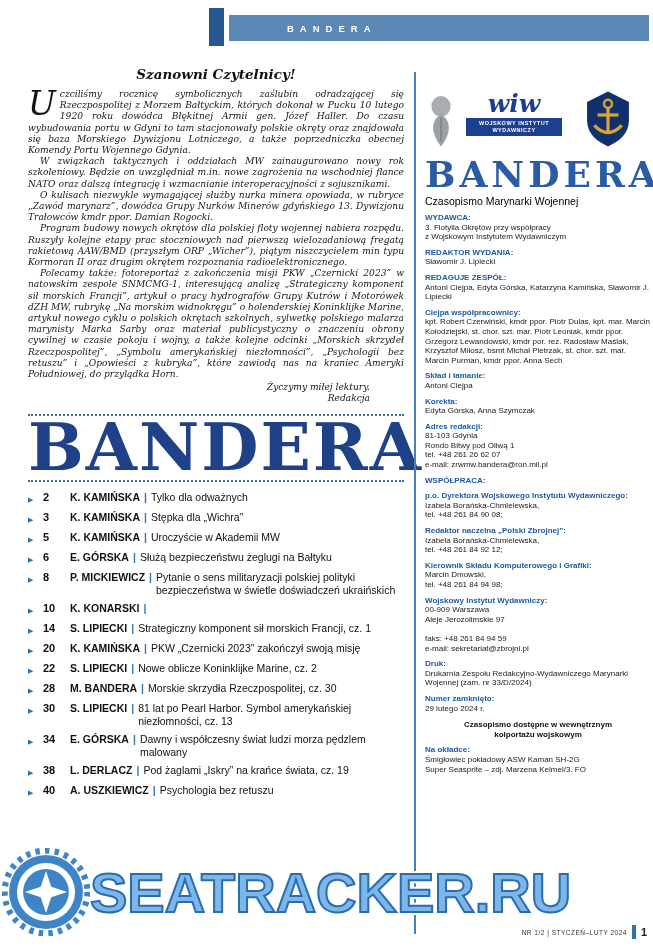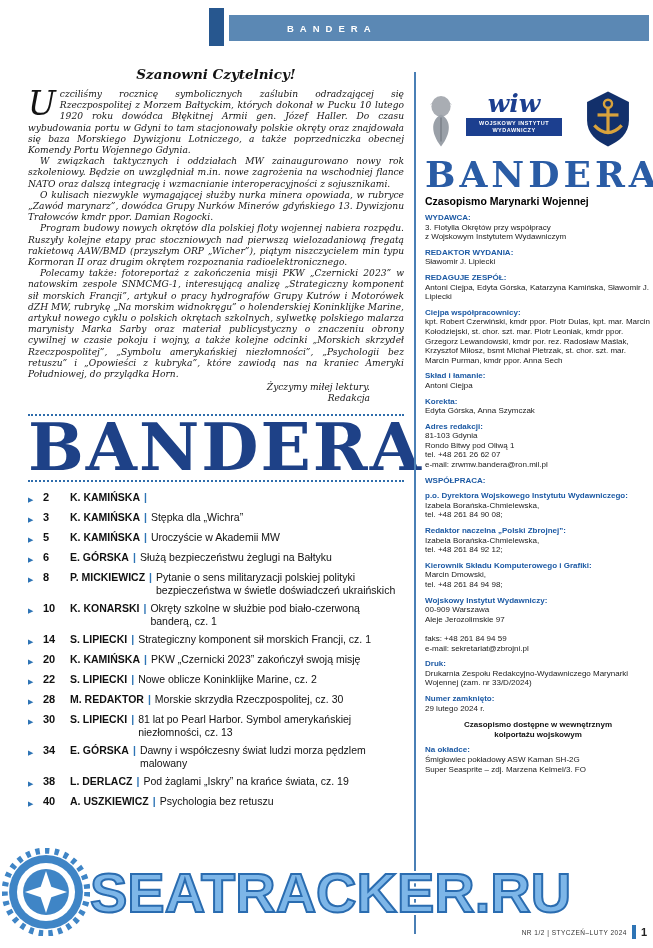--- a/index.html
+++ b/index.html
@@ -66,21 +66,21 @@
   }
   .wiw-caption {
     background:#1c3f8f; color:#fff; font-size:5.5px; font-weight:bold;
     letter-spacing:0.5px; padding:2px 2px; line-height:7px;
   }
   .anchor-logo { flex:0 0 50px; margin-left:12px; }
   .side-title {
     font-family:"DejaVu Serif", serif; font-weight:bold; font-size:36px;
     color:#2a5ca5; letter-spacing:4px; line-height:36px; margin-top:4px; white-space:nowrap;
   }
-  .side-subtitle { font-weight:bold; font-size:10.5px; margin-top:3px; color:#000; }
+  .side-subtitle { font-weight:normal; font-size:10.5px; margin-top:3px; color:#000; }
   .side-sec { margin-top:6px; font-size:8px; line-height:9.6px; }
   .side-label { display:block; font-weight:bold; color:#1d5aa4; white-space:pre-line; }
   .side-text { display:block; white-space:pre-line; color:#1a1a1a; }
   .side-note {
     margin-top:7px; font-size:8px; line-height:9.6px; font-weight:bold;
     text-align:center; white-space:pre-line;
   }
   
   .footer {
     position:absolute; right:6px; bottom:9px; display:flex; align-items:center; gap:5px;
@@ -134,20 +134,21 @@
     </div>
 
     <div class="toc">
 
         <div class="toc-item">
           <span class="toc-arrow">▶</span>
           <span class="toc-page">2</span>
           <span class="toc-body">
             <span class="toc-author">K. KAMIŃSKA</span>
             <span class="toc-sep">|</span>
+            <span class="toc-title">Tylko dla odważnych</span>
           </span>
         </div>
 
         <div class="toc-item">
           <span class="toc-arrow">▶</span>
           <span class="toc-page">3</span>
           <span class="toc-body">
             <span class="toc-author">K. KAMIŃSKA</span>
             <span class="toc-sep">|</span>
             <span class="toc-title">Stępka dla „Wichra”</span>
@@ -183,21 +184,20 @@
             <span class="toc-title">Pytanie o sens militaryzacji polskiej polityki bezpieczeństwa w świetle doświadczeń ukraińskich</span>
           </span>
         </div>
 
         <div class="toc-item">
           <span class="toc-arrow">▶</span>
           <span class="toc-page">10</span>
           <span class="toc-body">
             <span class="toc-author">K. KONARSKI</span>
             <span class="toc-sep">|</span>
-            <span class="toc-title">Okręty szkolne w służbie pod biało-czerwoną banderą, cz. 1</span>
           </span>
         </div>
 
         <div class="toc-item">
           <span class="toc-arrow">▶</span>
           <span class="toc-page">14</span>
           <span class="toc-body">
             <span class="toc-author">S. LIPIECKI</span>
             <span class="toc-sep">|</span>
             <span class="toc-title">Strategiczny komponent sił morskich Francji, cz. 1</span>
@@ -221,21 +221,21 @@
             <span class="toc-author">S. LIPIECKI</span>
             <span class="toc-sep">|</span>
             <span class="toc-title">Nowe oblicze Koninklijke Marine, cz. 2</span>
           </span>
         </div>
 
         <div class="toc-item">
           <span class="toc-arrow">▶</span>
           <span class="toc-page">28</span>
           <span class="toc-body">
-            <span class="toc-author">M. REDAKTOR</span>
+            <span class="toc-author">M. BANDERA</span>
             <span class="toc-sep">|</span>
             <span class="toc-title">Morskie skrzydła Rzeczpospolitej, cz. 30</span>
           </span>
         </div>
 
         <div class="toc-item">
           <span class="toc-arrow">▶</span>
           <span class="toc-page">30</span>
           <span class="toc-body">
             <span class="toc-author">S. LIPIECKI</span>

